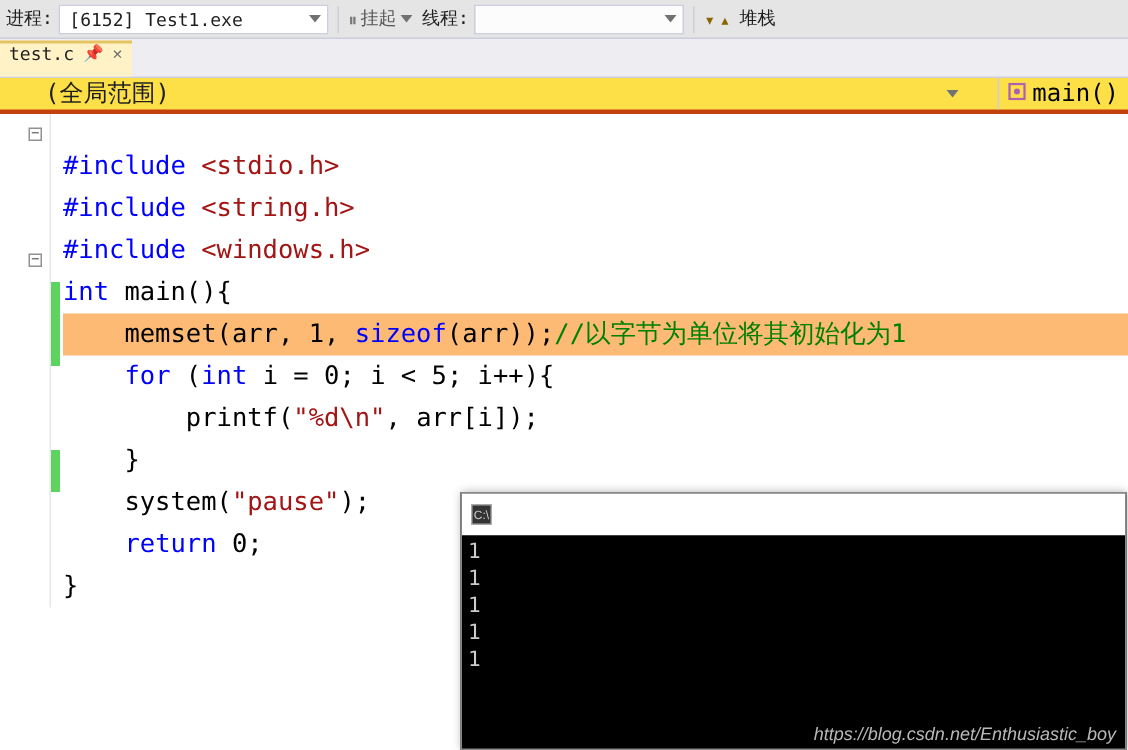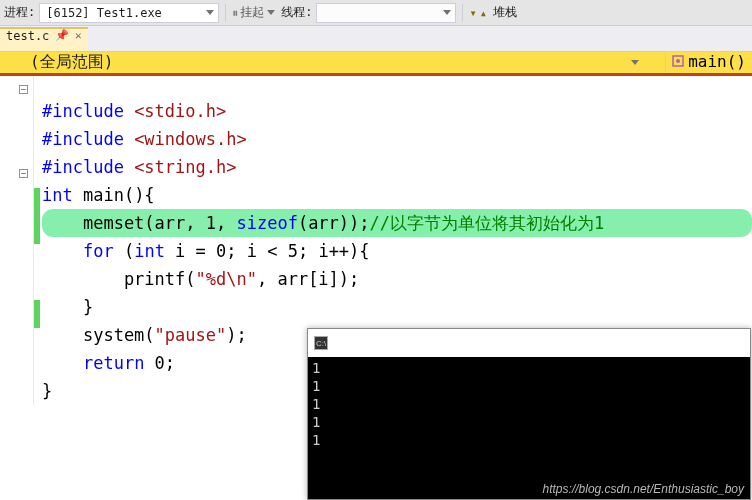--- a/index.html
+++ b/index.html
@@ -148,21 +148,21 @@
     .code-lines {
       flex: 1;
       padding-left: 2px;
       margin-top: 21px;
     }
     .code-line { white-space: pre; }
     .kw { color: #0000ff; }
     .hdr { color: #a31515; }
     .str { color: #a31515; }
     .cmt { color: #008000; }
-    .highlight-line { background: #86efac; border-radius: 11px; }
+    .highlight-line { background: #fdba74; }
     .console-window {
       position: absolute;
       left: 307px;
       top: 328px;
       width: 444px;
       height: 172px;
       border: 1px solid #888;
       box-shadow: 0 0 6px rgba(0,0,0,0.3);
       background: #000;
     }
@@ -266,22 +266,22 @@
   <div class="gutter">
     <div class="outline-box" style="top:9px;">−</div>
     <div class="outline-box" style="top:93px;">−</div>
   </div>
   <div class="change-bar">
     <div class="green-mark" style="top:112px;height:56px;"></div>
     <div class="green-mark" style="top:224px;height:28px;"></div>
   </div>
   <div class="code-lines">
     <div class="code-line"><span class="kw">#include </span><span class="hdr">&lt;stdio.h&gt;</span></div>
+    <div class="code-line"><span class="kw">#include </span><span class="hdr">&lt;string.h&gt;</span></div>
     <div class="code-line"><span class="kw">#include </span><span class="hdr">&lt;windows.h&gt;</span></div>
-    <div class="code-line"><span class="kw">#include </span><span class="hdr">&lt;string.h&gt;</span></div>
     <div class="code-line"><span class="kw">int</span><span> main(){</span></div>
     <div class="code-line highlight-line"><span>    memset(arr, 1, </span><span class="kw">sizeof</span><span>(arr));</span><span class="cmt">//以字节为单位将其初始化为1</span></div>
     <div class="code-line"><span>    </span><span class="kw">for</span><span> (</span><span class="kw">int</span><span> i = 0; i &lt; 5; i++){</span></div>
     <div class="code-line"><span>        printf(</span><span class="str">"%d\n"</span><span>, arr[i]);</span></div>
     <div class="code-line"><span>    }</span></div>
     <div class="code-line"><span>    system(</span><span class="str">"pause"</span><span>);</span></div>
     <div class="code-line"><span>    </span><span class="kw">return</span><span> 0;</span></div>
     <div class="code-line"><span>}</span></div>
   </div>
 </div>

